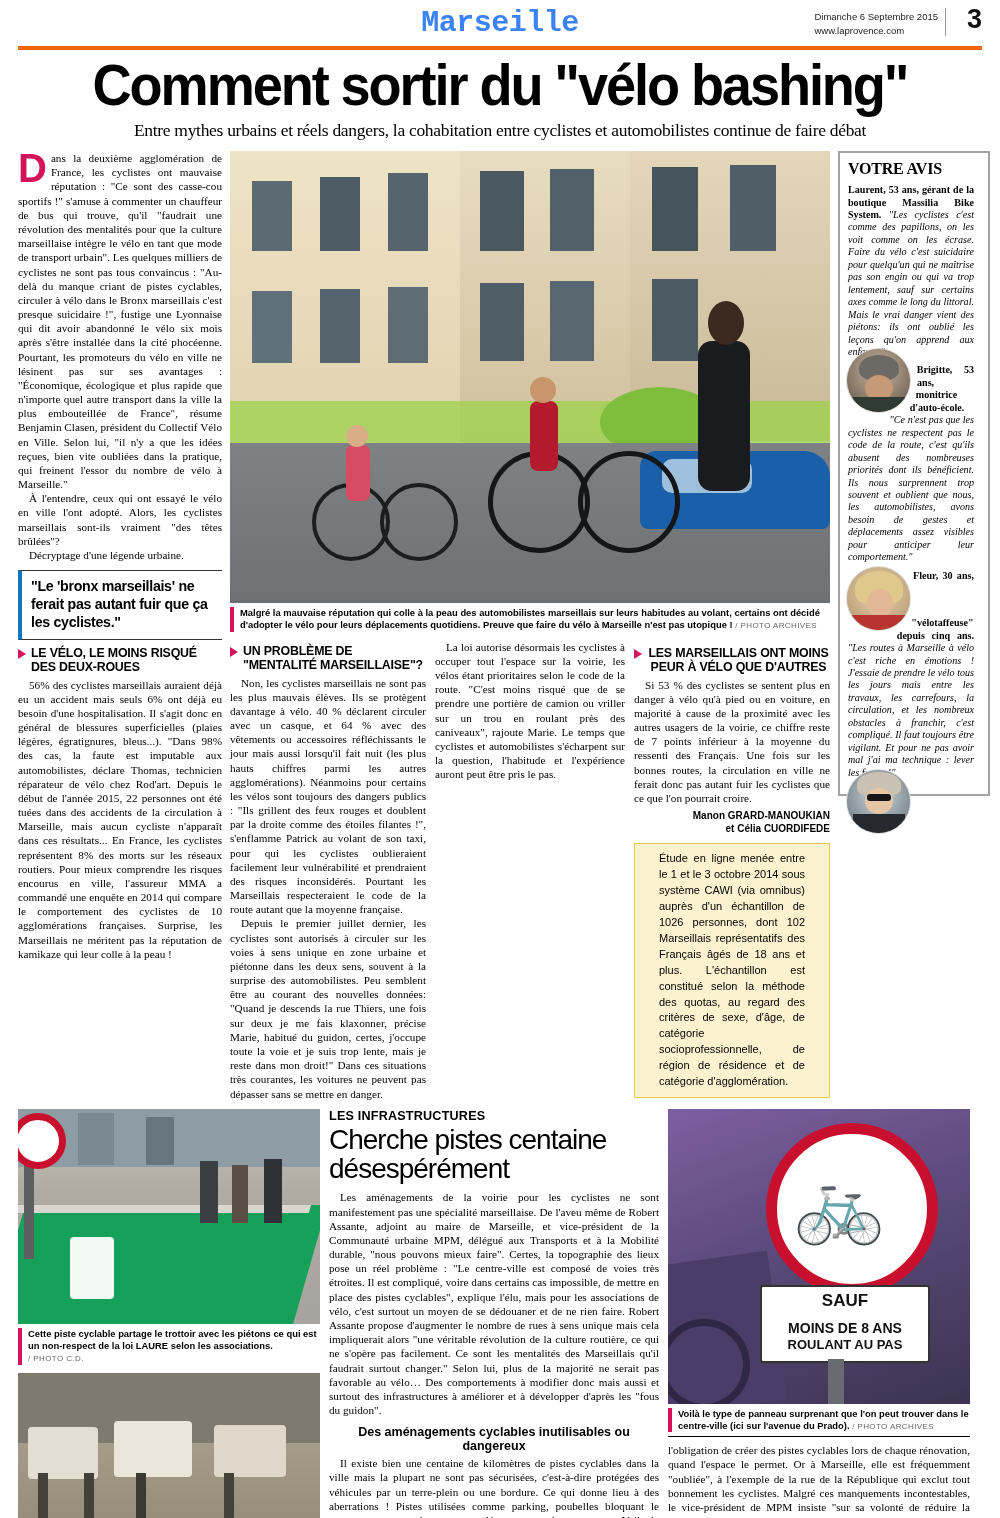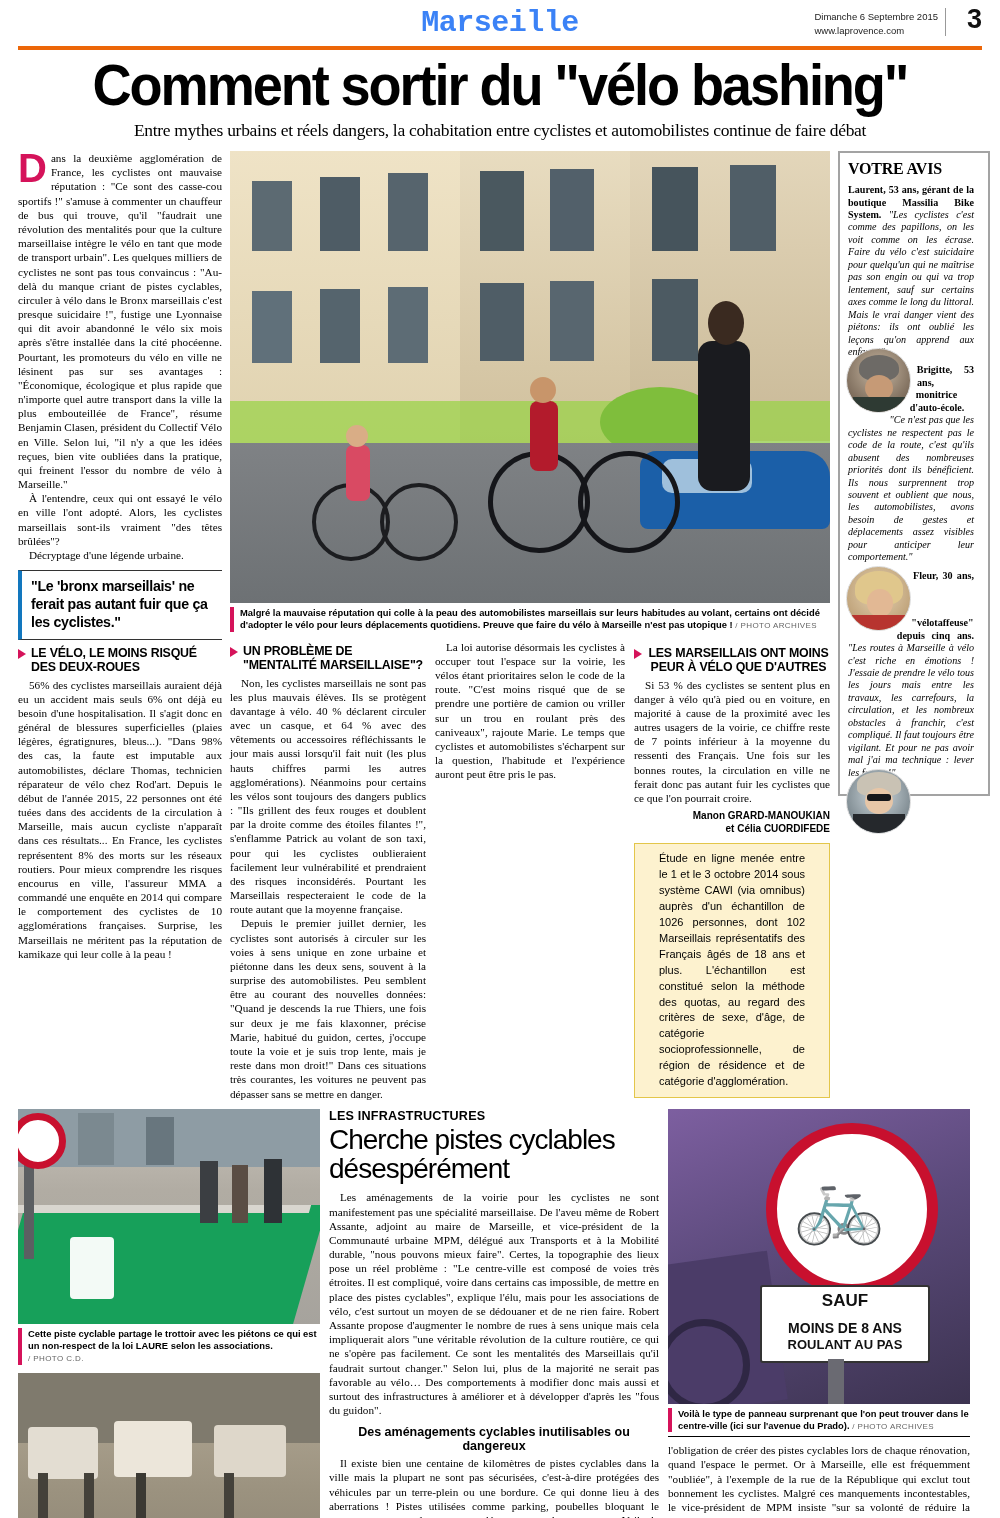--- a/index.html
+++ b/index.html
@@ -365,21 +365,21 @@
           <div style="position:absolute;left:66px;top:100px;width:10px;height:48px;background:#44413a;"></div>
           <div style="position:absolute;left:118px;top:100px;width:10px;height:48px;background:#3b3933;"></div>
           <div style="position:absolute;left:206px;top:100px;width:10px;height:48px;background:#44413a;"></div>
 
         </div>
 
       </div>
 
       <div class="col-center">
         <div class="infra-kicker">LES INFRASTRUCTURES</div>
-        <div class="infra-title">Cherche pistes cyclables désespérément</div>
+        <div class="infra-title">Cherche pistes centaine désespérément</div>
         <div class="body-text">
           <p>Les aménagements de la voirie pour les cyclistes ne sont manifestement pas une spécialité marseillaise. De l'aveu même de Robert Assante, adjoint au maire de Marseille, et vice-président de la Communauté urbaine MPM, délégué aux Transports et à la Mobilité durable, "nous pouvons mieux faire". Certes, la topographie des lieux pose un réel problème : "Le centre-ville est composé de voies très étroites. Il est compliqué, voire dans certains cas impossible, de mettre en place des pistes cyclables", explique l'élu, mais pour les associations de vélo, c'est surtout un moyen de se dédouaner et de ne rien faire. Robert Assante propose d'augmenter le nombre de rues à sens unique mais cela impliquerait alors "une véritable révolution de la culture routière, ce qui ne s'opère pas facilement. Ce sont les mentalités des Marseillais qu'il faudrait surtout changer." Selon lui, plus de la majorité ne serait pas favorable au vélo… Des comportements à modifier donc mais aussi et surtout des infrastructures à améliorer et à développer d'après les "fous du guidon".</p>
         </div>
         <div class="sub-head">Des aménagements cyclables inutilisables ou dangereux</div>
         <div class="body-text">
           <p>Il existe bien une centaine de kilomètres de pistes cyclables dans la ville mais la plupart ne sont pas sécurisées, c'est-à-dire protégées des véhicules par un terre-plein ou une bordure. Ce qui donne lieu à des aberrations ! Pistes utilisées comme parking, poubelles bloquant le passage, terrasses de restaurant dépassant sur leur espace… Voila le genre d'incivilités avec lesquelles les cyclistes doivent batailler. De quoi les décourager ! On trouve également des incohérences flagrantes sur la gestion: transformateur posé au milieu (Boulevard Chave), pistes qui s'interrompent soudainement au milieu de nulle part pour reprendre finalement quelques kilomètres plus loin, manque de signalisation… Sans compter l'état de la voirie parfois en piteux état, entre crevasses et bosses ! Dans ces conditions, la pratique est vite désagréable, si ce n'est dangereuse. C'est ce que dénonce le collectif Vélos en Ville, qui milite pour une prise en compte des cyclistes dans l'espace public marseillais. Du côté de MPM, on tente de se justifier en rejetant la faute sur les prédécesseurs : "Je ne peux pas répondre des décisions prises auparavant par un autre que moi", argumente l'élu.</p>
         </div>
 
       </div>
 

